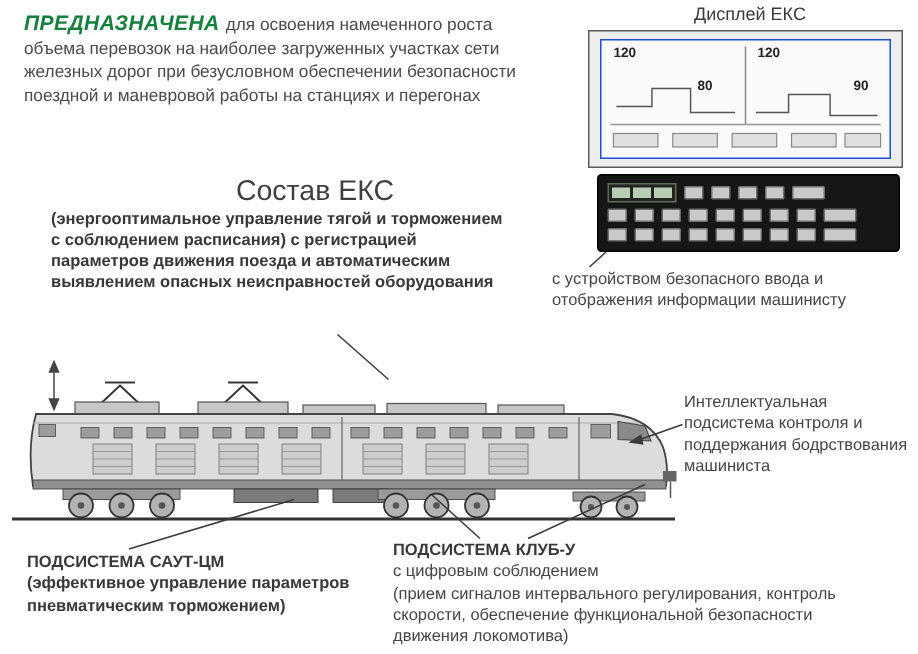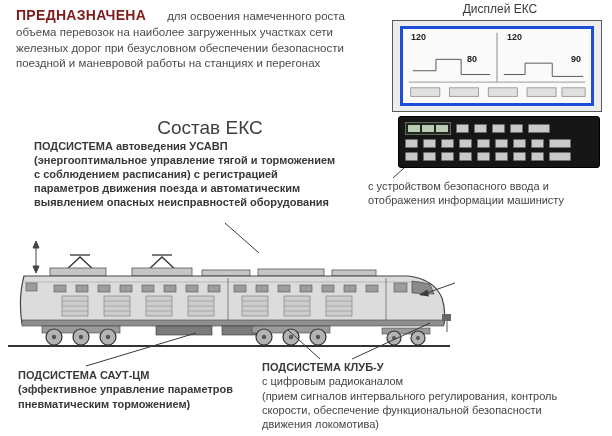--- a/index.html
+++ b/index.html
@@ -1,26 +1,26 @@
 <!DOCTYPE html>
 <html><head>
 <meta charset="utf-8">
 <style>
   * { margin:0; padding:0; box-sizing:border-box; }
   html,body { background:#ffffff; }
   body { font-family:"Liberation Sans", sans-serif; color:#3a3a3a; }
   .canvas { position:relative; width:612px; height:436px; background:#fff; overflow:hidden; }
 
   .intro { position:absolute; left:16px; top:6px; width:352px; font-size:11.5px; line-height:1.36; color:#4a4a4a; z-index:3; }
-  .intro b { font-size:14px; letter-spacing:.3px; color:#7f1d1d; margin-right:21px; }
+  .intro b { font-size:14px; letter-spacing:.3px; color:#15803d; margin-right:4px;font-style:italic; }
 
   .display-title { position:absolute; left:398px; top:2px; width:204px; text-align:center; font-size:12px; color:#3a3a3a; z-index:3; }
 
   .display-device { position:absolute; left:392px; top:20px; width:210px; height:92px; border:1px solid #5a5a5a; background:#ededed; padding:5px 7px; z-index:3; }
-  .screen { position:relative; width:100%; height:100%; border:3px solid #1d4ed8; background:#fafafa; }
+  .screen { position:relative; width:100%; height:100%; border:1px solid #1d4ed8; background:#fafafa; }
   .screen-gfx { position:absolute; left:0; top:0; width:100%; height:100%; }
   .r { position:absolute; font-size:9px; font-weight:bold; color:#222; z-index:2; }
   .r0 { left:8px;  top:3px; }
   .r1 { left:64px; top:25px; }
   .r2 { left:104px; top:3px; }
   .r3 { left:168px; top:25px; }
 
   .panel { position:absolute; left:398px; top:116px; width:202px; height:52px; background:#161616; border:1px solid #000; border-radius:3px; padding:5px 6px; display:flex; flex-direction:column; gap:4px; z-index:3; }
   .panel-row { display:flex; gap:5px; align-items:center; }
   .seg { width:46px; height:13px; background:#20251f; border:1px solid #5d6b58; display:flex; gap:2px; padding:2px; }
@@ -107,33 +107,33 @@
       <i class="btn"></i>
       <i class="btn wide"></i>
     </div>
   </div>
 
   <div class="caption">с устройством безопасного ввода и отображения информации машинисту</div>
 
   <div class="heading">Состав ЕКС</div>
 
   <div class="usavp">
-    <div>ПОДСИСТЕМА автоведения УСАВП</div>
     <div>(энергооптимальное управление тягой и торможением с соблюдением расписания) с регистрацией параметров движения поезда и автоматическим выявлением опасных неисправностей оборудования</div>
   </div>
 
+  <div class="vigilance">Интеллектуальная подсистема контроля и поддержания бодрствования машиниста</div>
 
   <div class="saut">
     <div>ПОДСИСТЕМА САУТ-ЦМ</div>
     <div>(эффективное управление параметров пневматическим торможением)</div>
   </div>
 
   <div class="klub">
     <div class="klub-title">ПОДСИСТЕМА КЛУБ-У</div>
-    <div>с цифровым радиоканалом</div>
+    <div>с цифровым соблюдением</div>
     <div>(прием сигналов интервального регулирования, контроль скорости, обеспечение функциональной безопасности движения локомотива)</div>
   </div>
 
   <svg class="loco" viewBox="0 0 446 118">
 
     <line x1="2" y1="106" x2="444" y2="106" stroke="#333" stroke-width="2"></line>
 
     <g stroke="#444" fill="#444">
       <line x1="30" y1="4" x2="30" y2="30" stroke-width="1"></line>
       <polygon points="30,1 27,8 33,8"></polygon>

